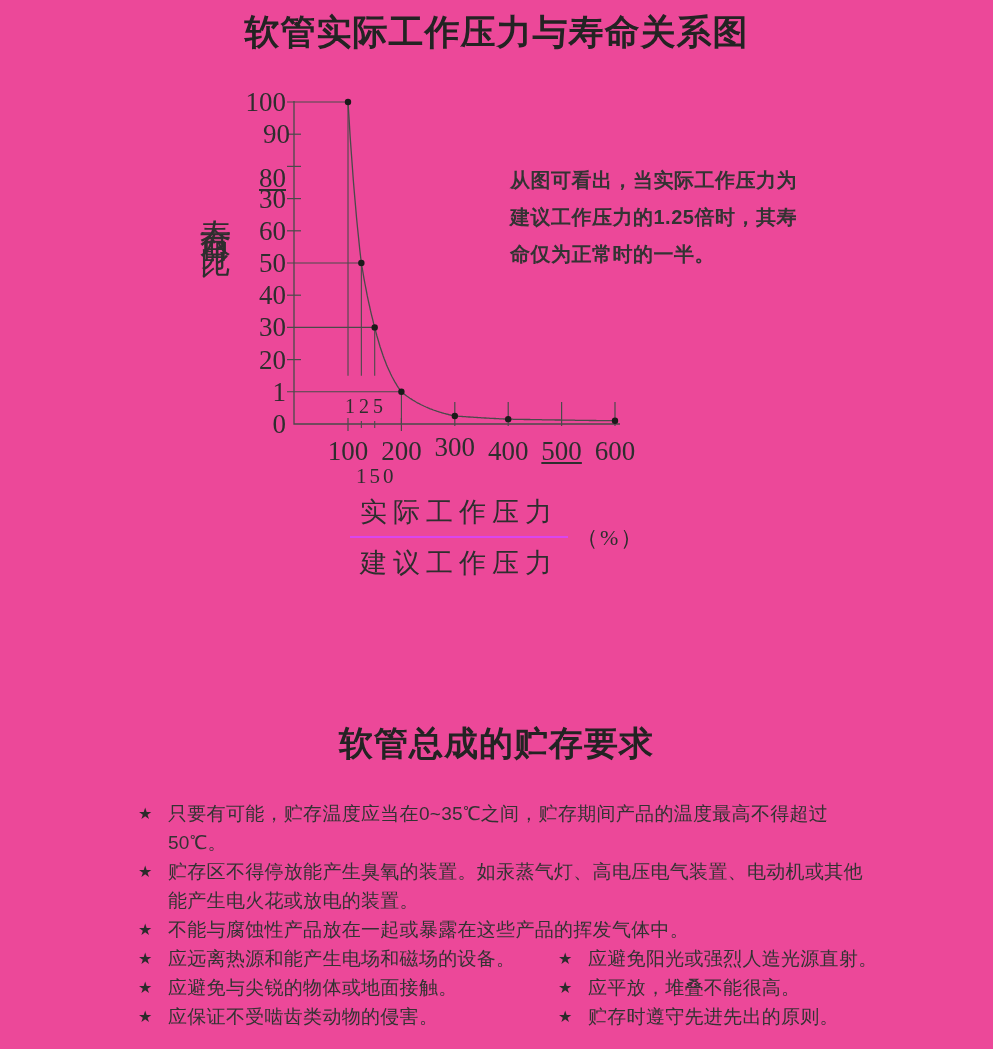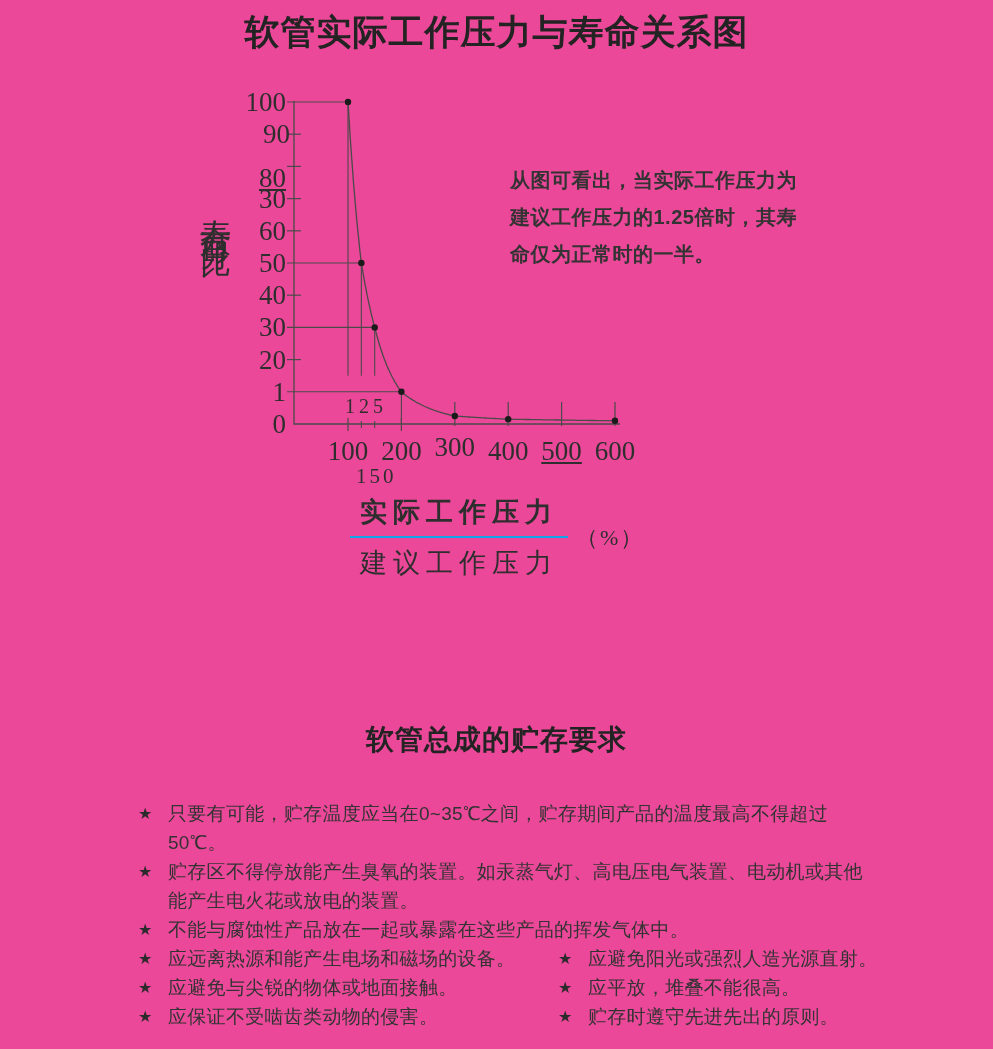--- a/index.html
+++ b/index.html
@@ -17,27 +17,27 @@
   .callout{position:absolute;font-family:"Liberation Serif",serif;color:#2e2e2e;}
   .callout-125{left:165px;top:310px;font-size:20px;letter-spacing:4px;}
   .callout-150{left:176px;top:379px;font-size:21px;letter-spacing:3px;}
   .y-axis-title{position:absolute;left:14px;top:110px;writing-mode:vertical-lr;
                 font-family:"Liberation Serif",serif;font-size:31px;letter-spacing:7px;color:#2e2e2e;}
   .annotation{position:absolute;left:510px;top:162px;width:390px;font-size:20px;line-height:37px;
               font-weight:600;color:#333333;white-space:pre-line;letter-spacing:0.5px;}
   .fraction{position:absolute;left:350px;top:494px;display:flex;align-items:center;}
   .frac-stack{display:flex;flex-direction:column;align-items:center;
               font-family:"Liberation Serif",serif;font-size:27px;color:#2e2e2e;letter-spacing:6px;}
-  .frac-num{padding:0 10px 6px 10px;border-bottom:2px solid #0ea5e9;font-weight:bold;}
+  .frac-num{padding:0 10px 6px 10px;border-bottom:2px solid #d946ef;}
   .frac-den{padding:7px 10px 0 10px;}
   .frac-unit{font-family:"Liberation Serif",serif;font-size:22px;color:#2e2e2e;
              margin-left:8px;letter-spacing:2px;align-self:center;}
   
   .section-title{position:absolute;top:721px;left:0;right:0;text-align:center;
-                 font-size:28px;font-weight:700;color:#232323;letter-spacing:1px;}
+                 font-size:34px;font-weight:700;color:#232323;letter-spacing:1px;}
   .bullets{position:absolute;left:138px;top:799px;width:742px;font-size:19px;
            line-height:29px;font-weight:500;color:#333333;letter-spacing:0.3px;}
   .bullet{display:flex;align-items:flex-start;}
   .star{width:30px;flex:none;font-size:16px;color:#2b2b2b;}
   .btext{flex:1;max-width:712px;}
   .bullet-cols{display:flex;}
   .col-left{width:420px;}
   .col-right{flex:1;}
 </style>
 </head>

